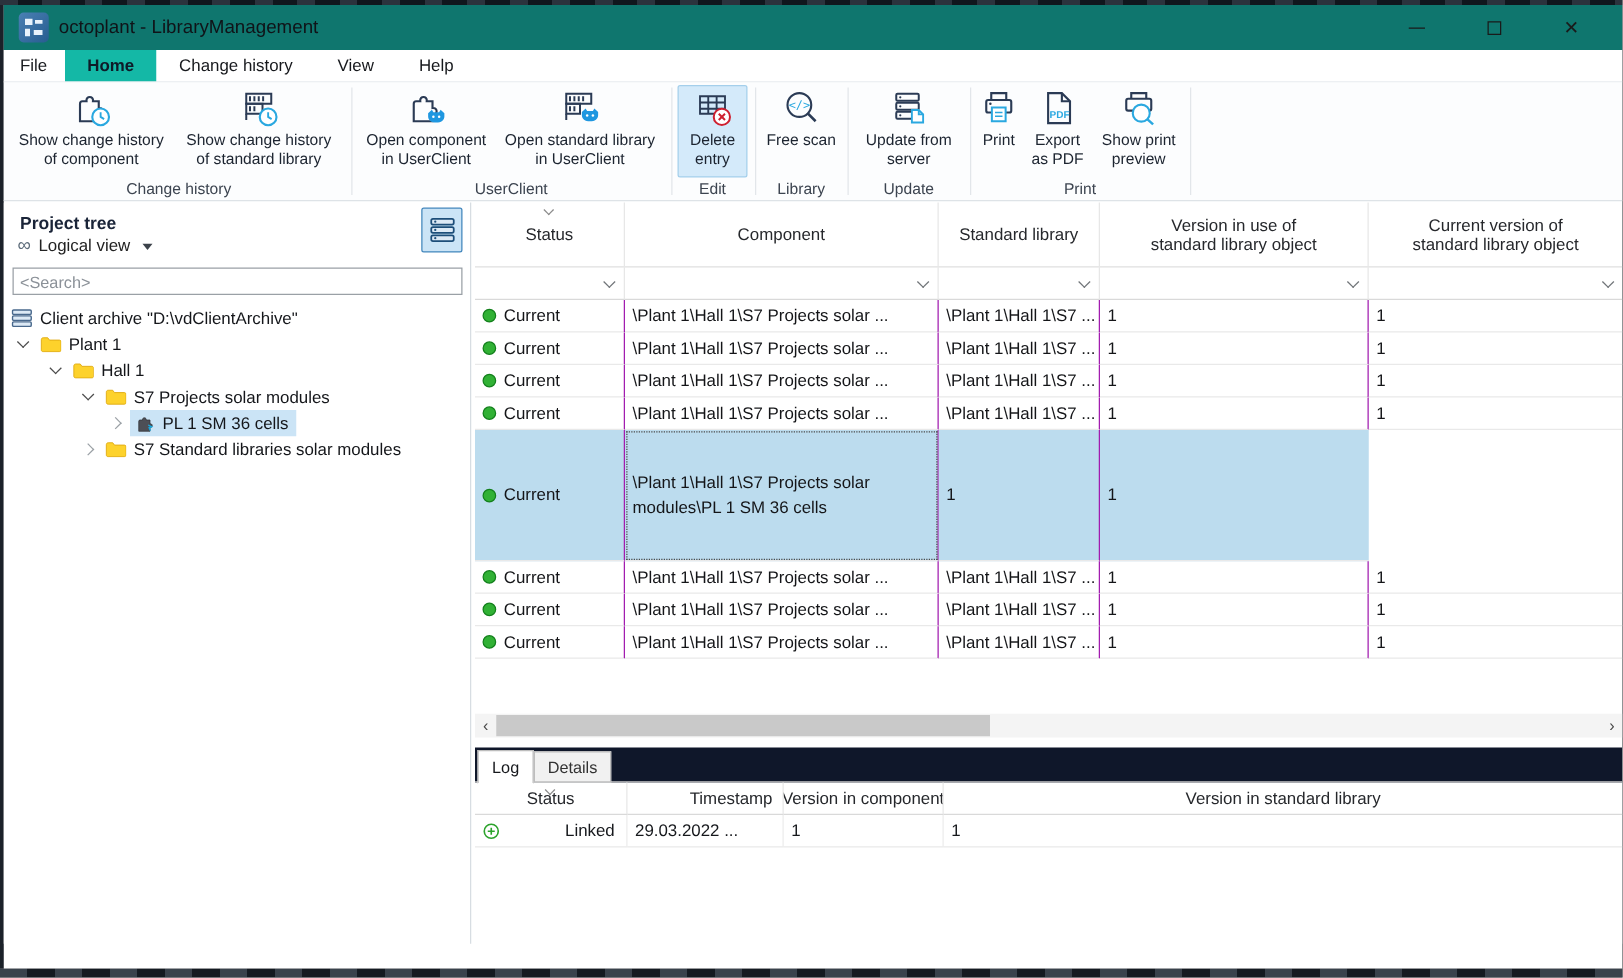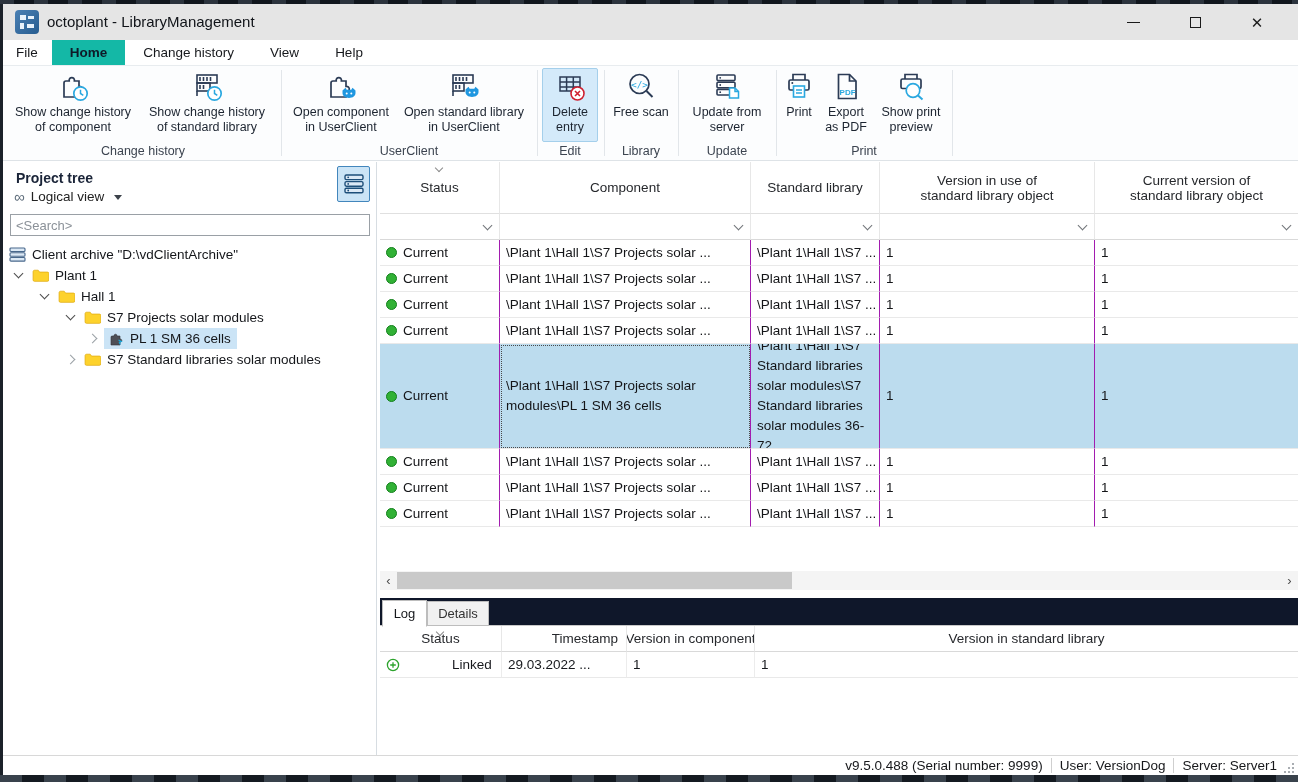--- a/index.html
+++ b/index.html
@@ -9,21 +9,21 @@
     font-family:"Liberation Sans", sans-serif; color:#16181c;
   }
   
   .edge-top { position:absolute; left:0; top:0; width:1298px; height:4px; background:#10161d;
     background-image:repeating-linear-gradient(90deg,#2b333d 0 14px,#10161d 14px 34px); }
   .edge-bottom { position:absolute; left:0; top:775px; width:1298px; height:7px; background:#141a21;
     background-image:repeating-linear-gradient(90deg,#39424c 0 22px,#141a21 22px 44px); }
   .edge-left { position:absolute; left:0; top:4px; width:3px; height:771px; background:#1b2129; }
 
   
-  .titlebar { position:absolute; left:3px; top:4px; width:1295px; height:36px; background:#e5e5e5; }
+  .titlebar { position:absolute; left:3px; top:4px; width:1295px; height:36px; background:#0f766e; }
   .app-icon { position:absolute; left:12px; top:6px; width:24px; height:24px; border-radius:4px;
     background:linear-gradient(135deg,#4a80b4,#275d90); }
   .app-icon i { position:absolute; background:#e8f2fb; }
   .win-title { position:absolute; left:44px; top:9px; font-size:15px; color:#101318; }
   .win-controls { position:absolute; right:10px; top:0; height:36px; display:flex; }
   .win-btn { width:62px; height:36px; display:flex; align-items:center; justify-content:center; color:#1a1a1a; }
   .glyph-min { width:13px; height:0; border-top:1.4px solid #1a1a1a; }
   .glyph-max { width:11px; height:11px; border:1.4px solid #1a1a1a; }
   .glyph-close { font-size:15px; line-height:1; }
 
@@ -460,21 +460,20 @@
       <div class="mt-td">1</div>
       <div class="mt-td" style="border-right:none;">1</div>
     </div>
 
     <div class="mt-grid row-sel">
       <div class="mt-td">
           <span class="dot"></span>
           <span>Current</span>
         </div>
       <div class="mt-td cell-comp">\Plant 1\Hall 1\S7 Projects solar modules\PL 1 SM 36 cells</div>
-      <div class="mt-td">\Plant 1\Hall 1\S7 Standard libraries solar modules\S7 Standard libraries solar modules 36-72</div>
       <div class="mt-td" style="align-items:center;">1</div>
       <div class="mt-td" style="border-right:none;">1</div>
     </div>
 
     <div class="mt-grid">
       <div class="mt-td">
           <span class="dot"></span>
           <span>Current</span>
         </div>
       <div class="mt-td">\Plant 1\Hall 1\S7 Projects solar ...</div>
@@ -533,23 +532,15 @@
           <path d="M7 4.2 v5.6 M4.2 7 h5.6" stroke="#2ca32c" stroke-width="1.3"></path>
         </svg>
         <span>Linked</span>
       </div>
       <div class="lg-td">29.03.2022 ...</div>
       <div class="lg-td">1</div>
       <div class="lg-td" style="border-right:none;">1</div>
     </div>
   </div>
 
-  <div class="statusbar">
-    <span>v9.5.0.488 (Serial number: 9999)</span>
-    <span class="sb-sep"></span>
-    <span>User: VersionDog</span>
-    <span class="sb-sep"></span>
-    <span>Server: Server1</span>
-    <span class="sb-grip"></span>
-  </div>
 
   <div class="edge-bottom"></div>
 </div>
 
 </body></html>

